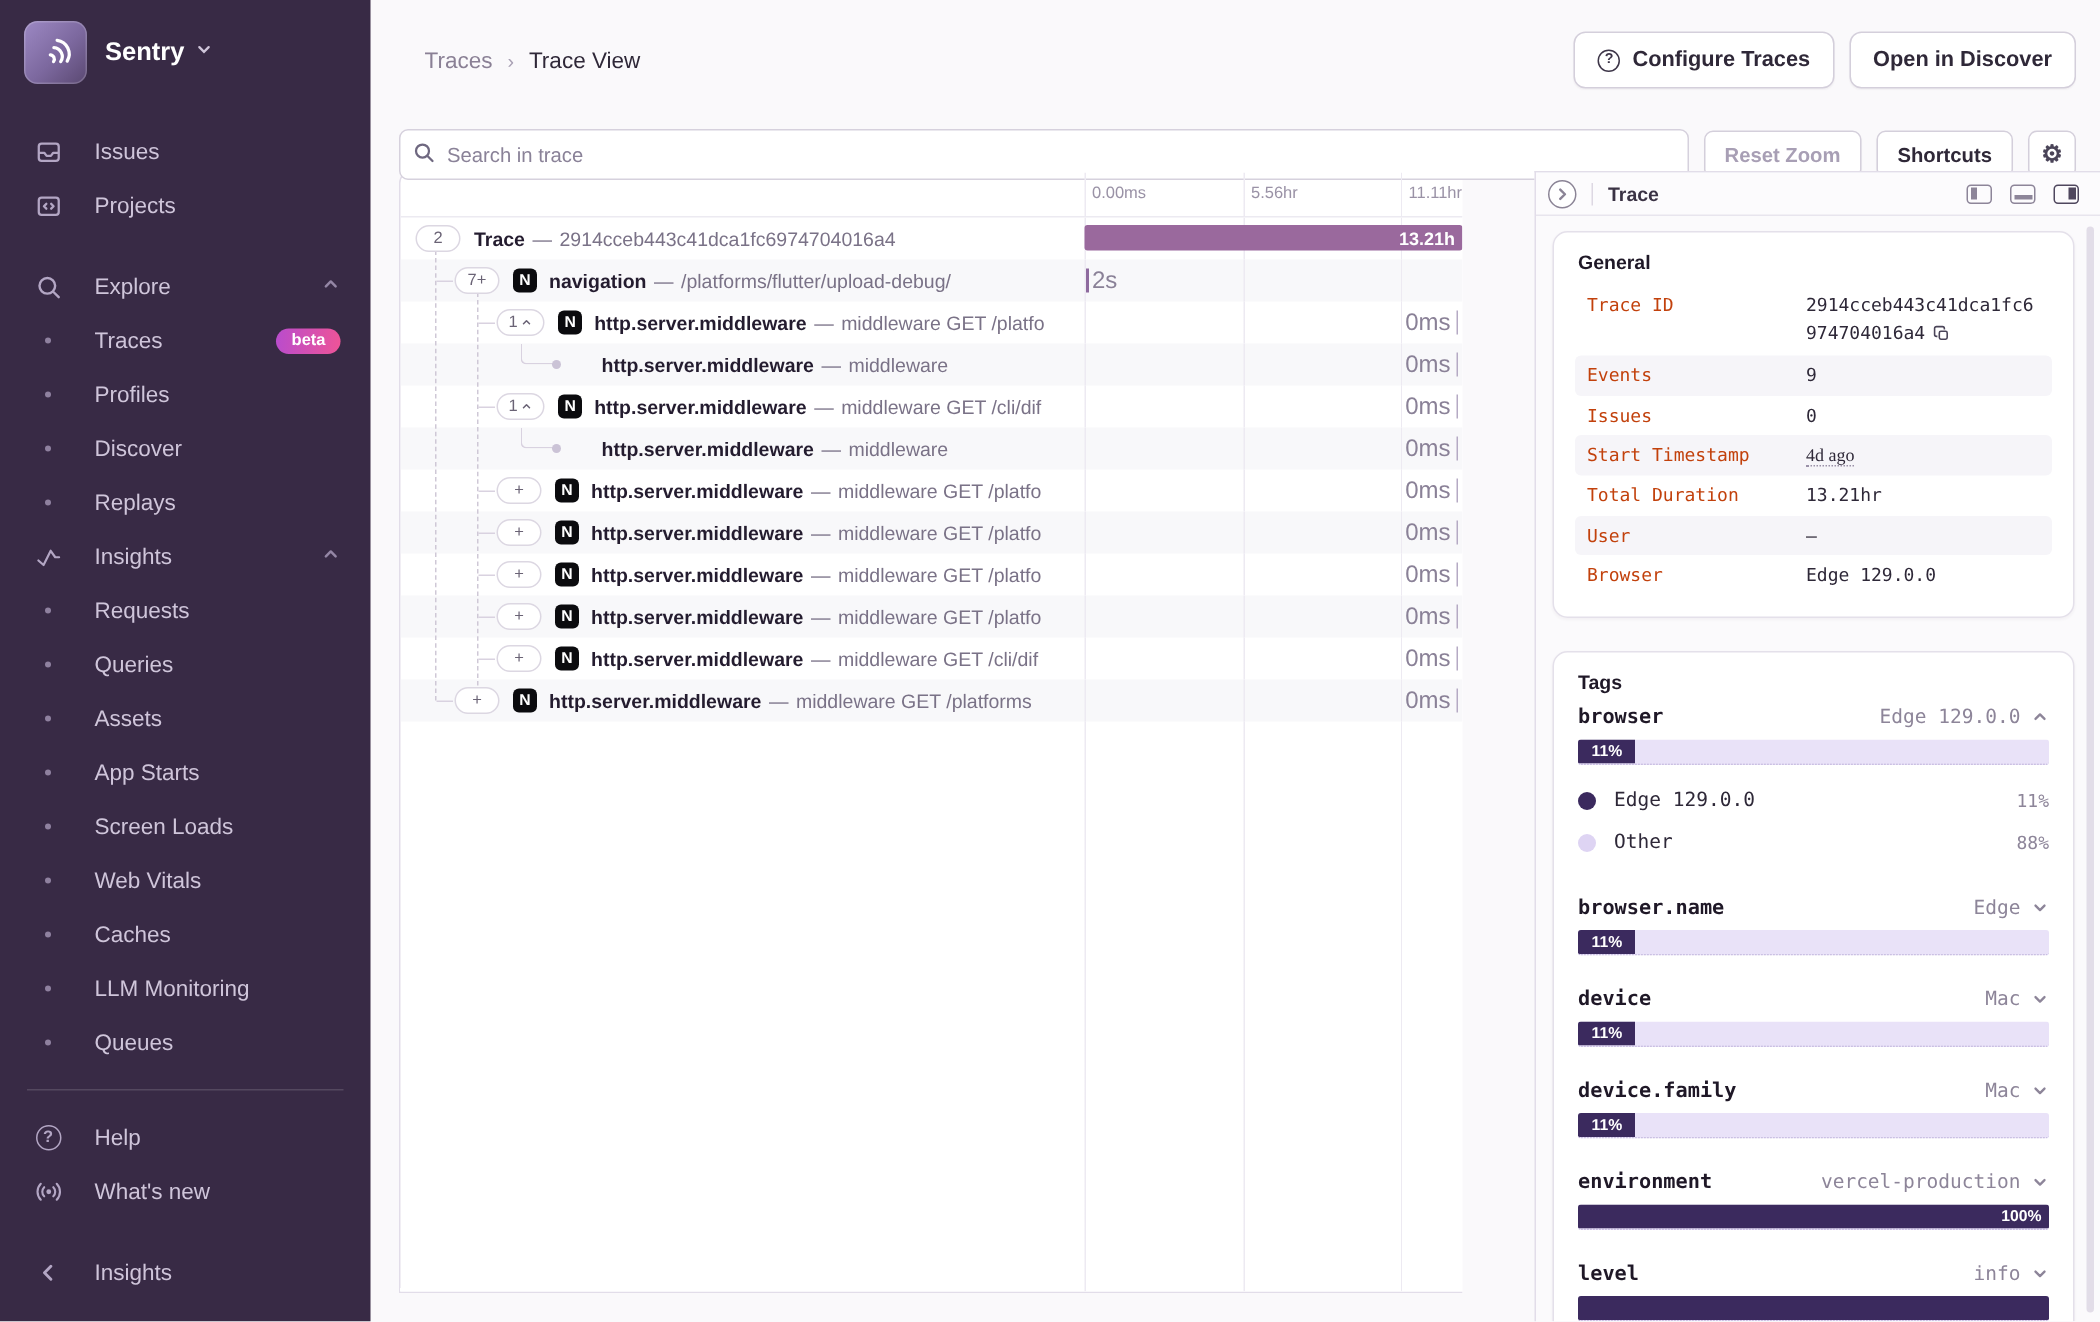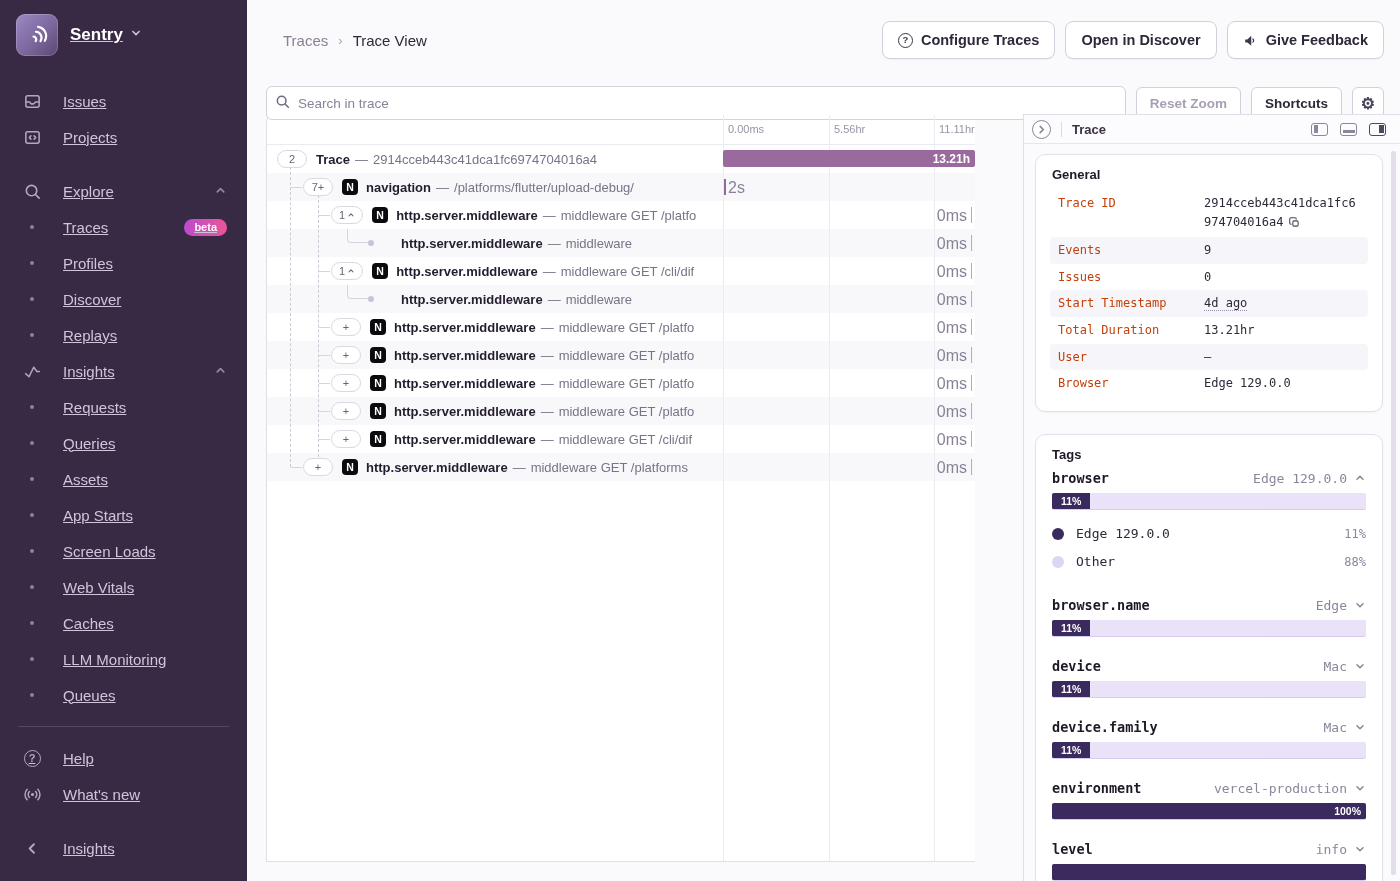--- a/index.html
+++ b/index.html
@@ -9,21 +9,21 @@
     background:#faf9fb; color:#2b2435; overflow:hidden;
     -webkit-font-smoothing: antialiased;
   }
   .app { width:1400px; height:881px; display:flex; overflow:hidden; }
 
   
   .sidebar {
     width:247px; min-width:247px; height:100%;
     background:var(--sidebar-bg,#382a45);
     display:flex; flex-direction:column;
-    padding:14px 0 12px 0; color:#cfc5da;text-decoration:underline;
+    padding:14px 0 12px 0; color:#cfc5da;
   }
   .brand { display:flex; align-items:center; gap:12px; padding:0 16px; margin-bottom:30px; cursor:pointer; }
   .logo {
     width:42px; height:42px; border-radius:9px; flex:none;
     background:linear-gradient(135deg,#9d89c4 0%,#7c689e 55%,#5a4871 100%);
     display:flex; align-items:center; justify-content:center;
     box-shadow:inset 0 0 0 1px rgba(255,255,255,.18);
   }
   .logo svg { width:26px; height:26px; }
   .brand-name { display:flex; align-items:center; gap:6px; color:#fff; font-size:17px; font-weight:700; }
@@ -185,21 +185,21 @@
     background:#fff; border:1px solid #e4e0ea; border-radius:10px;
     padding:12px 14px 14px 14px; box-shadow:0 1px 2px rgba(43,34,51,.04); margin-bottom:22px;
   }
   .card-title { font-size:13px; font-weight:700; color:#1f1827; margin-bottom:8px; padding-left:2px; }
 
   .kv { display:grid; grid-template-columns:138px 1fr; gap:8px; padding:4px 8px; border-radius:4px;
         font-family:"DejaVu Sans Mono", monospace; font-size:12px; line-height:1.55; }
   .kv-stripe { background:#f6f5f9; }
   .kv .k { color:#c2410c; }
   .kv .v { color:#2e2838; word-break:break-all; }
-  .kv .v.u { border-bottom:1px dotted #9a91a8; display:inline; }
+  .kv .v.u { border-bottom:1px dotted #9a91a8; display:inline;font-family:Liberation Serif, serif; }
   .copy-icn { display:inline-block; margin-left:5px; color:#4a4458; vertical-align:-2px; cursor:pointer; }
   .copy-icn svg { width:12px; height:12px; }
 
   .tag-group { margin-bottom:21px; padding:0 2px; }
   .tag-head { display:flex; align-items:baseline; }
   .tag-name { font-family:"DejaVu Sans Mono", monospace; font-size:13.5px; font-weight:700; color:#1f1827; }
   .tag-valwrap { margin-left:auto; display:flex; align-items:center; gap:7px; cursor:pointer; }
   .tag-value { font-family:"DejaVu Sans Mono", monospace; font-size:13px; color:#8d8599; }
   .tag-chev { color:#8d8599; display:flex; }
   .tag-chev svg { width:12px; height:12px; }
@@ -392,29 +392,20 @@
         </div>
       <div class="header-actions" id="header-actions">
           <button class="btn">
             <span class="icn">
               <span class="qmark" style="width: 15px; height: 15px; border-width: 1.4px; font-size: 9.5px;">?</span>
             </span>
             <span>Configure Traces</span>
           </button>
           <button class="btn">
             <span>Open in Discover</span>
-          </button>
-          <button class="btn">
-            <span class="icn">
-              <svg viewBox="0 0 20 20" fill="currentColor">
-                <path d="M3 8.5v4h2.8L11 16.5v-13L5.8 8.5H3z"></path>
-                <path d="M13.2 7.8a3.2 3.2 0 0 1 0 4.4" fill="none" stroke="currentColor" stroke-width="1.5" stroke-linecap="round"></path>
-              </svg>
-            </span>
-            <span>Give Feedback</span>
           </button>
         </div>
     </header>
 
     <div class="toolbar">
       <label class="search-box">
         <span class="icn">
           <svg viewBox="0 0 18 18" fill="none" stroke="currentColor" stroke-width="1.8" stroke-linecap="round">
               <circle cx="8" cy="8" r="5.2"></circle>
               <path d="M12 12l4 4"></path>

